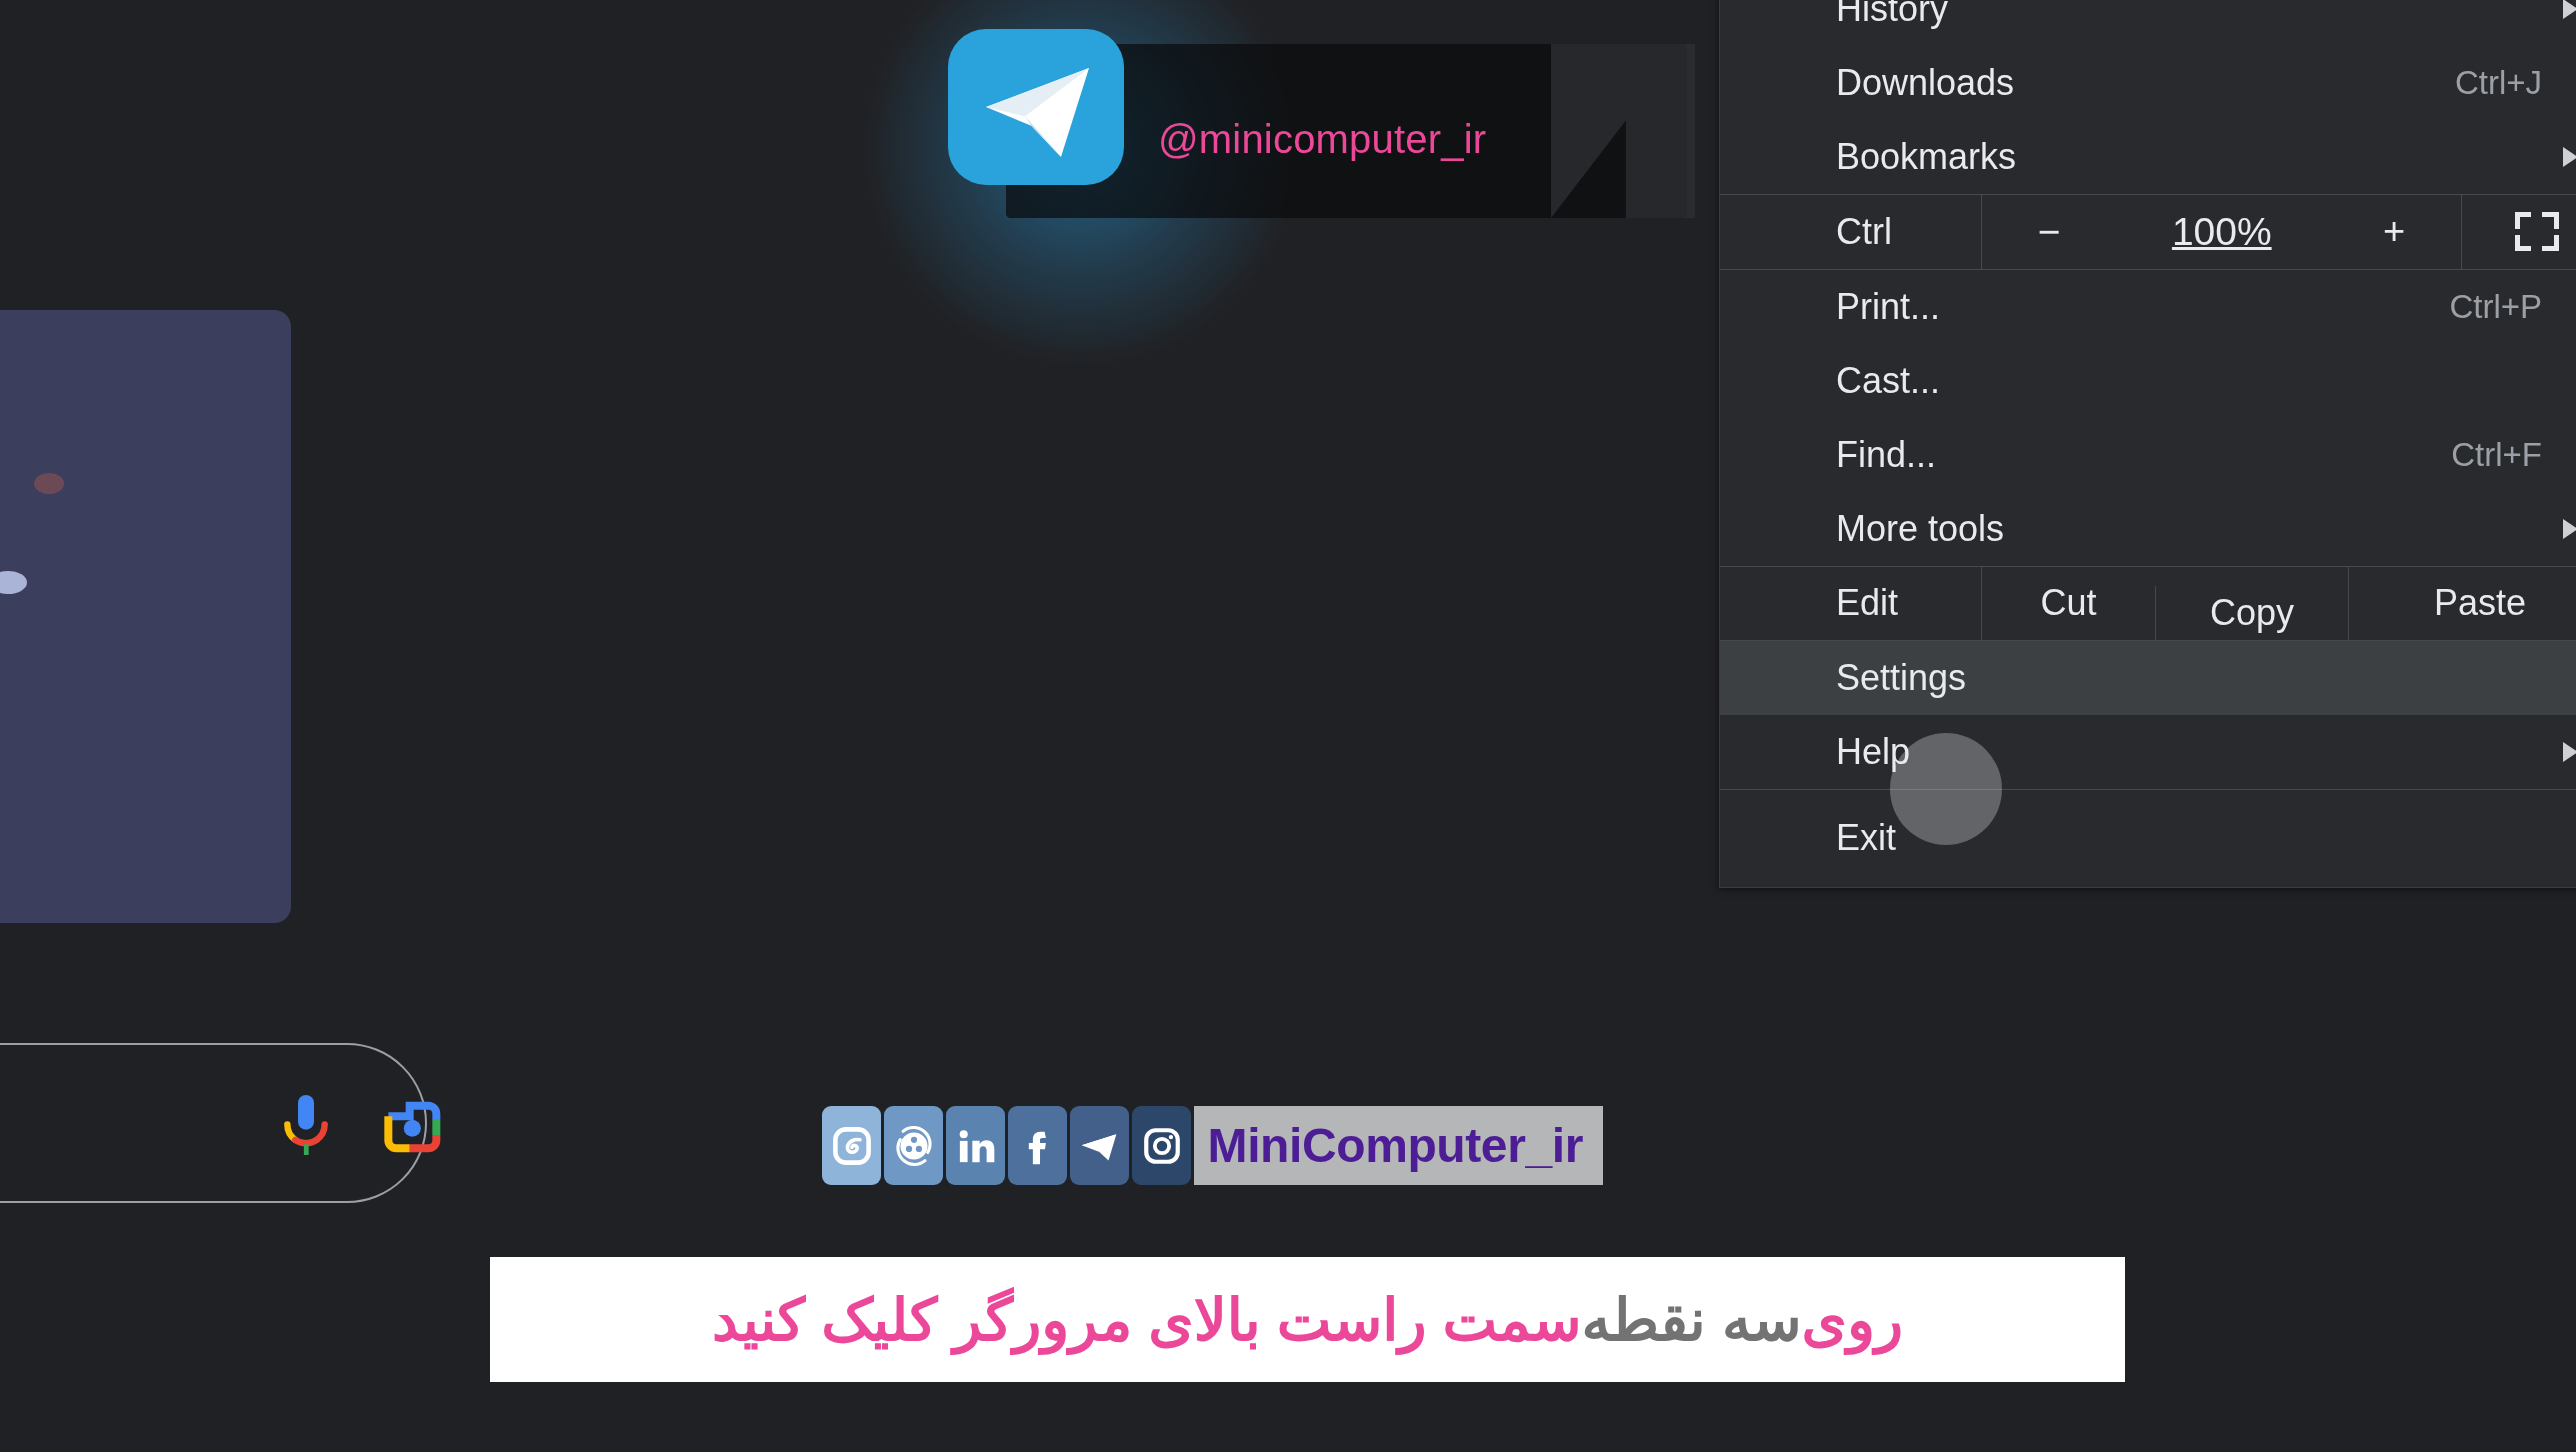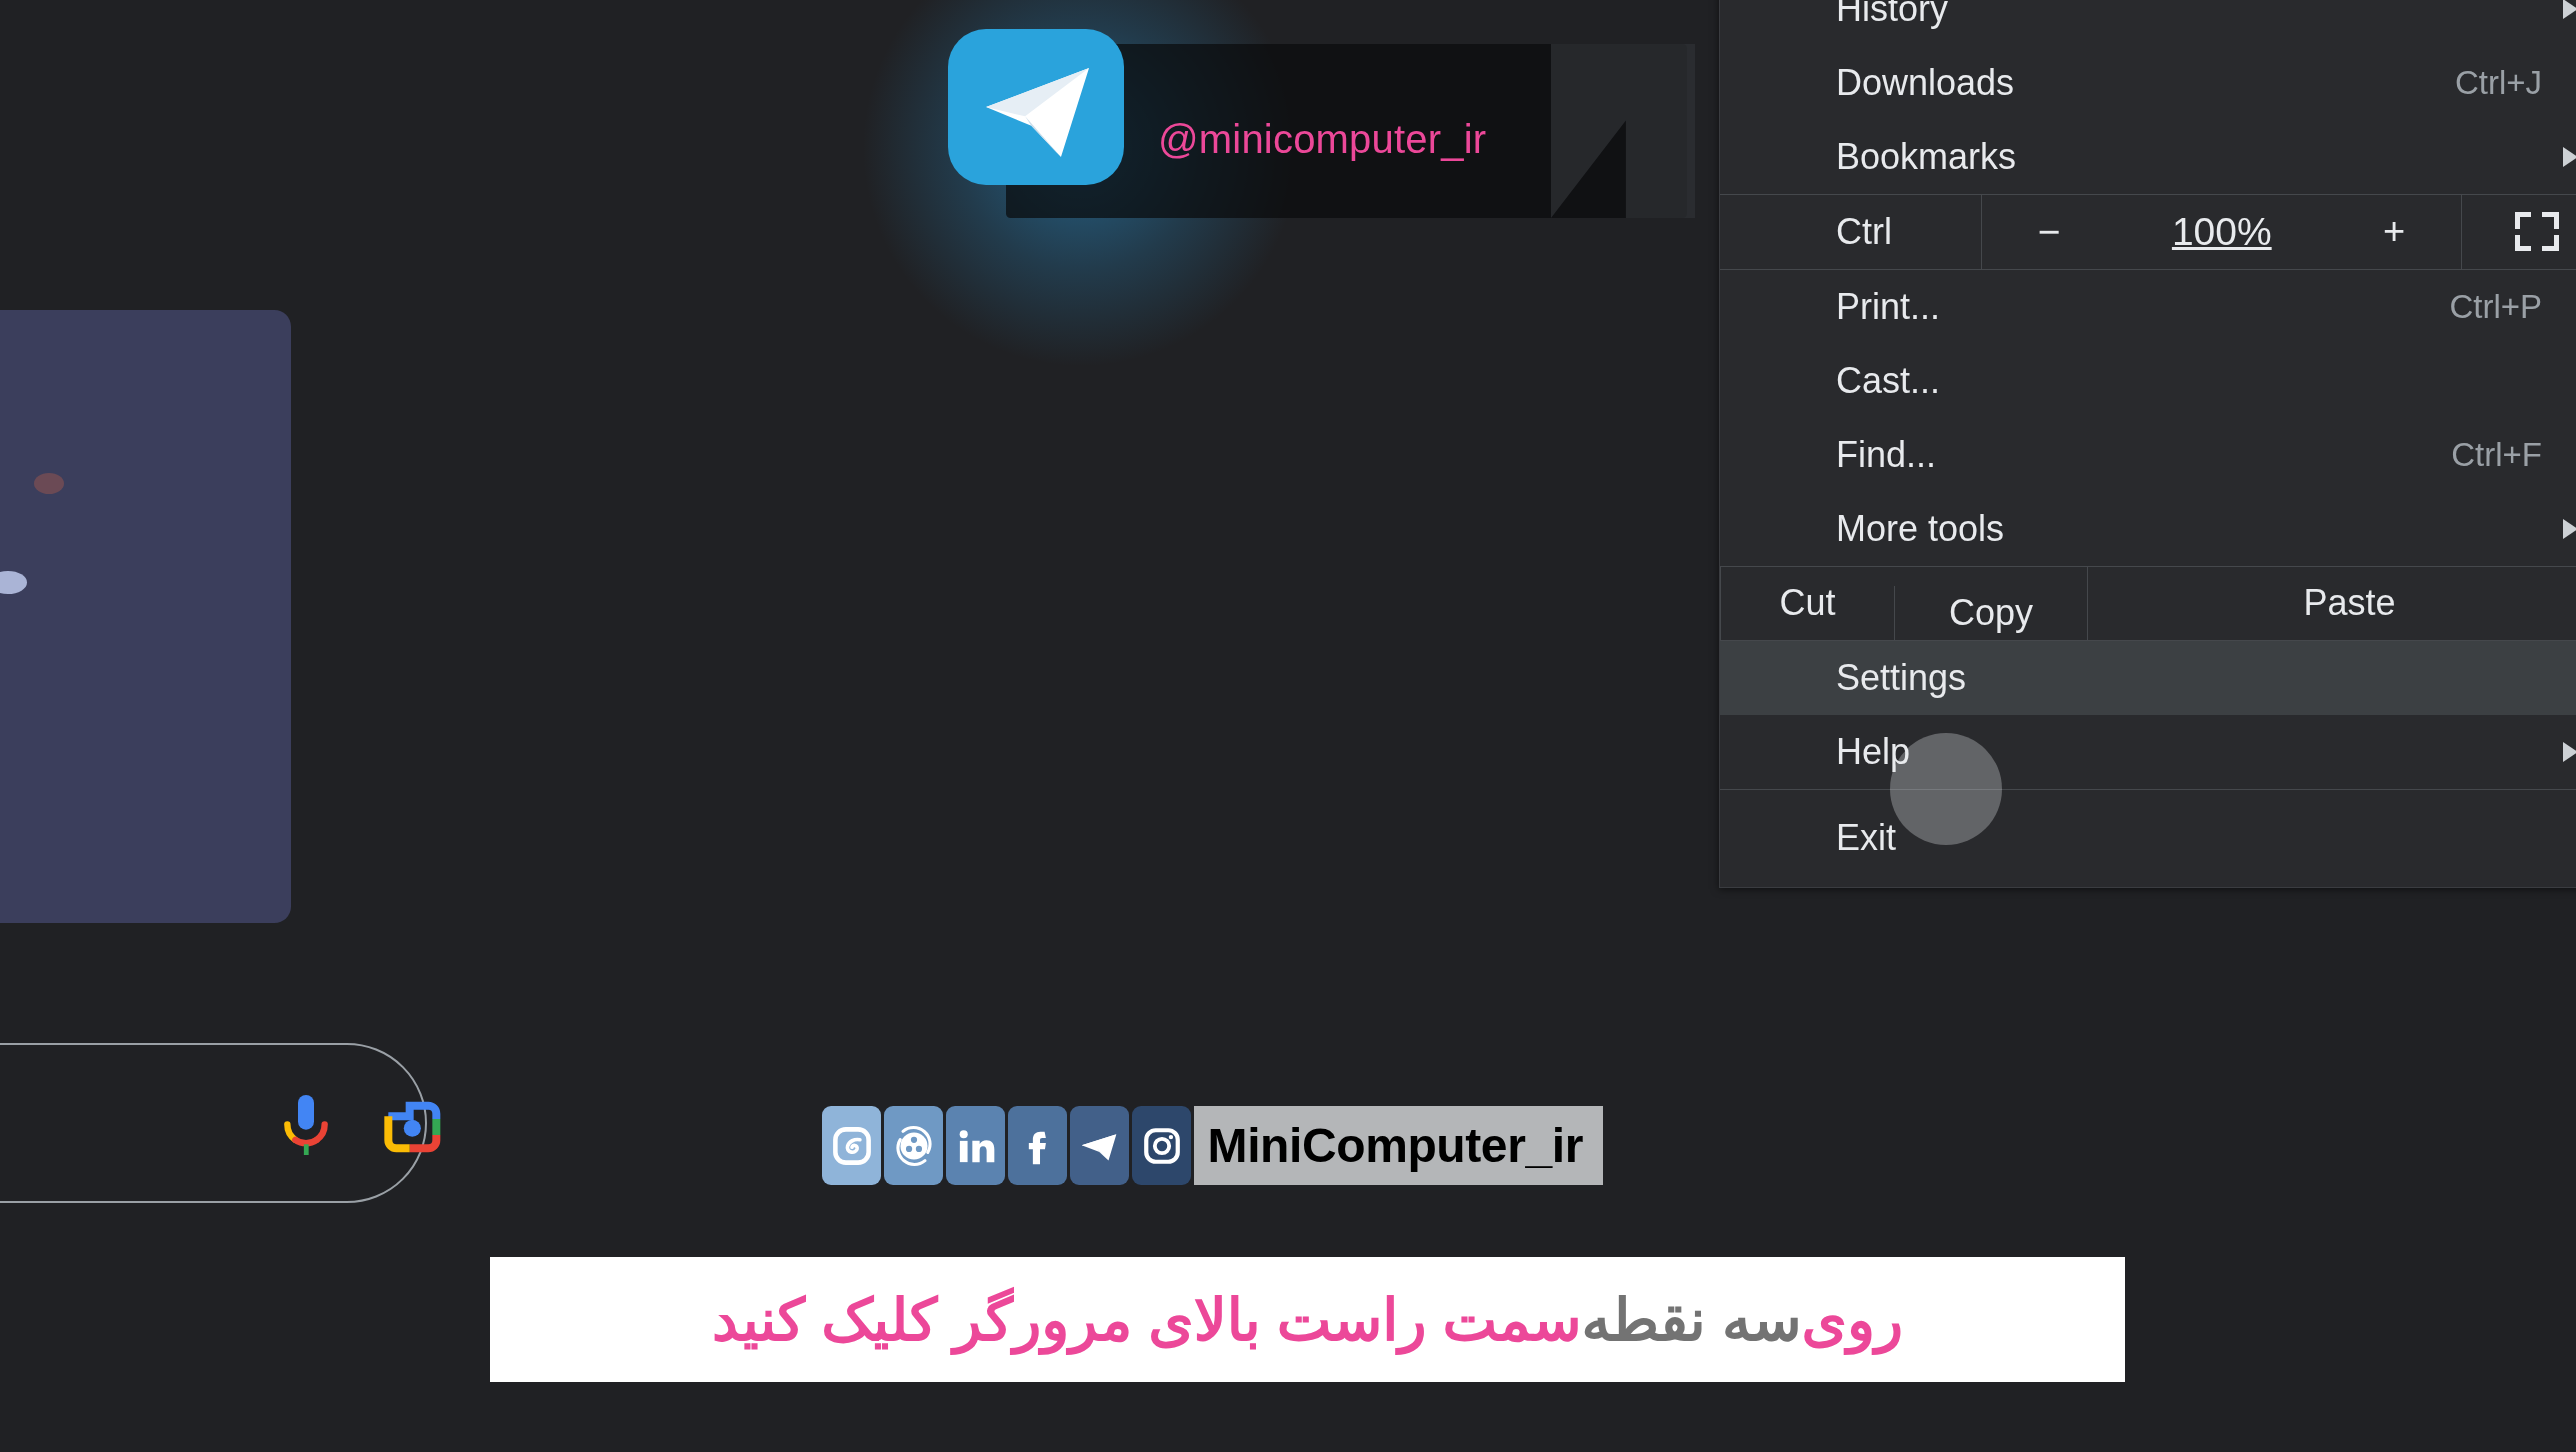--- a/index.html
+++ b/index.html
@@ -101,21 +101,21 @@
   }
 
   
   .social{ position:absolute; left:822px; top:1106px; display:flex; align-items:center; }
   .sicon{
     width:59px; height:79px; border-radius:9px;
     display:flex; align-items:center; justify-content:center;
     color:#ffffff; margin-right:3px;
   }
   .brand-badge{
-    height:79px; background:#b4b6b8; color:#000000;
+    height:79px; background:#b4b6b8; color:#4c1d95;
     display:flex; align-items:center; padding:0 19.7px 0 13.6px;
     font-size:48px; font-weight:bold; letter-spacing:-0.4px;
   }
 
   
   .caption{
     position:absolute; left:490px; top:1257px; width:1635px; height:125px;
     background:#ffffff; display:flex; align-items:center; justify-content:center;
     direction:rtl;
   }
@@ -221,20 +221,21 @@
     </div>
 
     <div class="mi">
       <span class="label">More tools</span>
       <span class="caret"></span>
     </div>
 
     <div class="sep"></div>
 
     <div class="edit-row">
+      <div class="cell first">Edit</div>
       <div class="cell" style="width:174px;">Cut</div>
       <div class="cell" style="width:193px;margin-top:20px;">Copy</div>
       <div class="cell" style="flex:1;">Paste</div>
     </div>
 
     <div class="sep"></div>
 
     <div class="mi highlight">
       <span class="label">Settings</span>
     </div>

